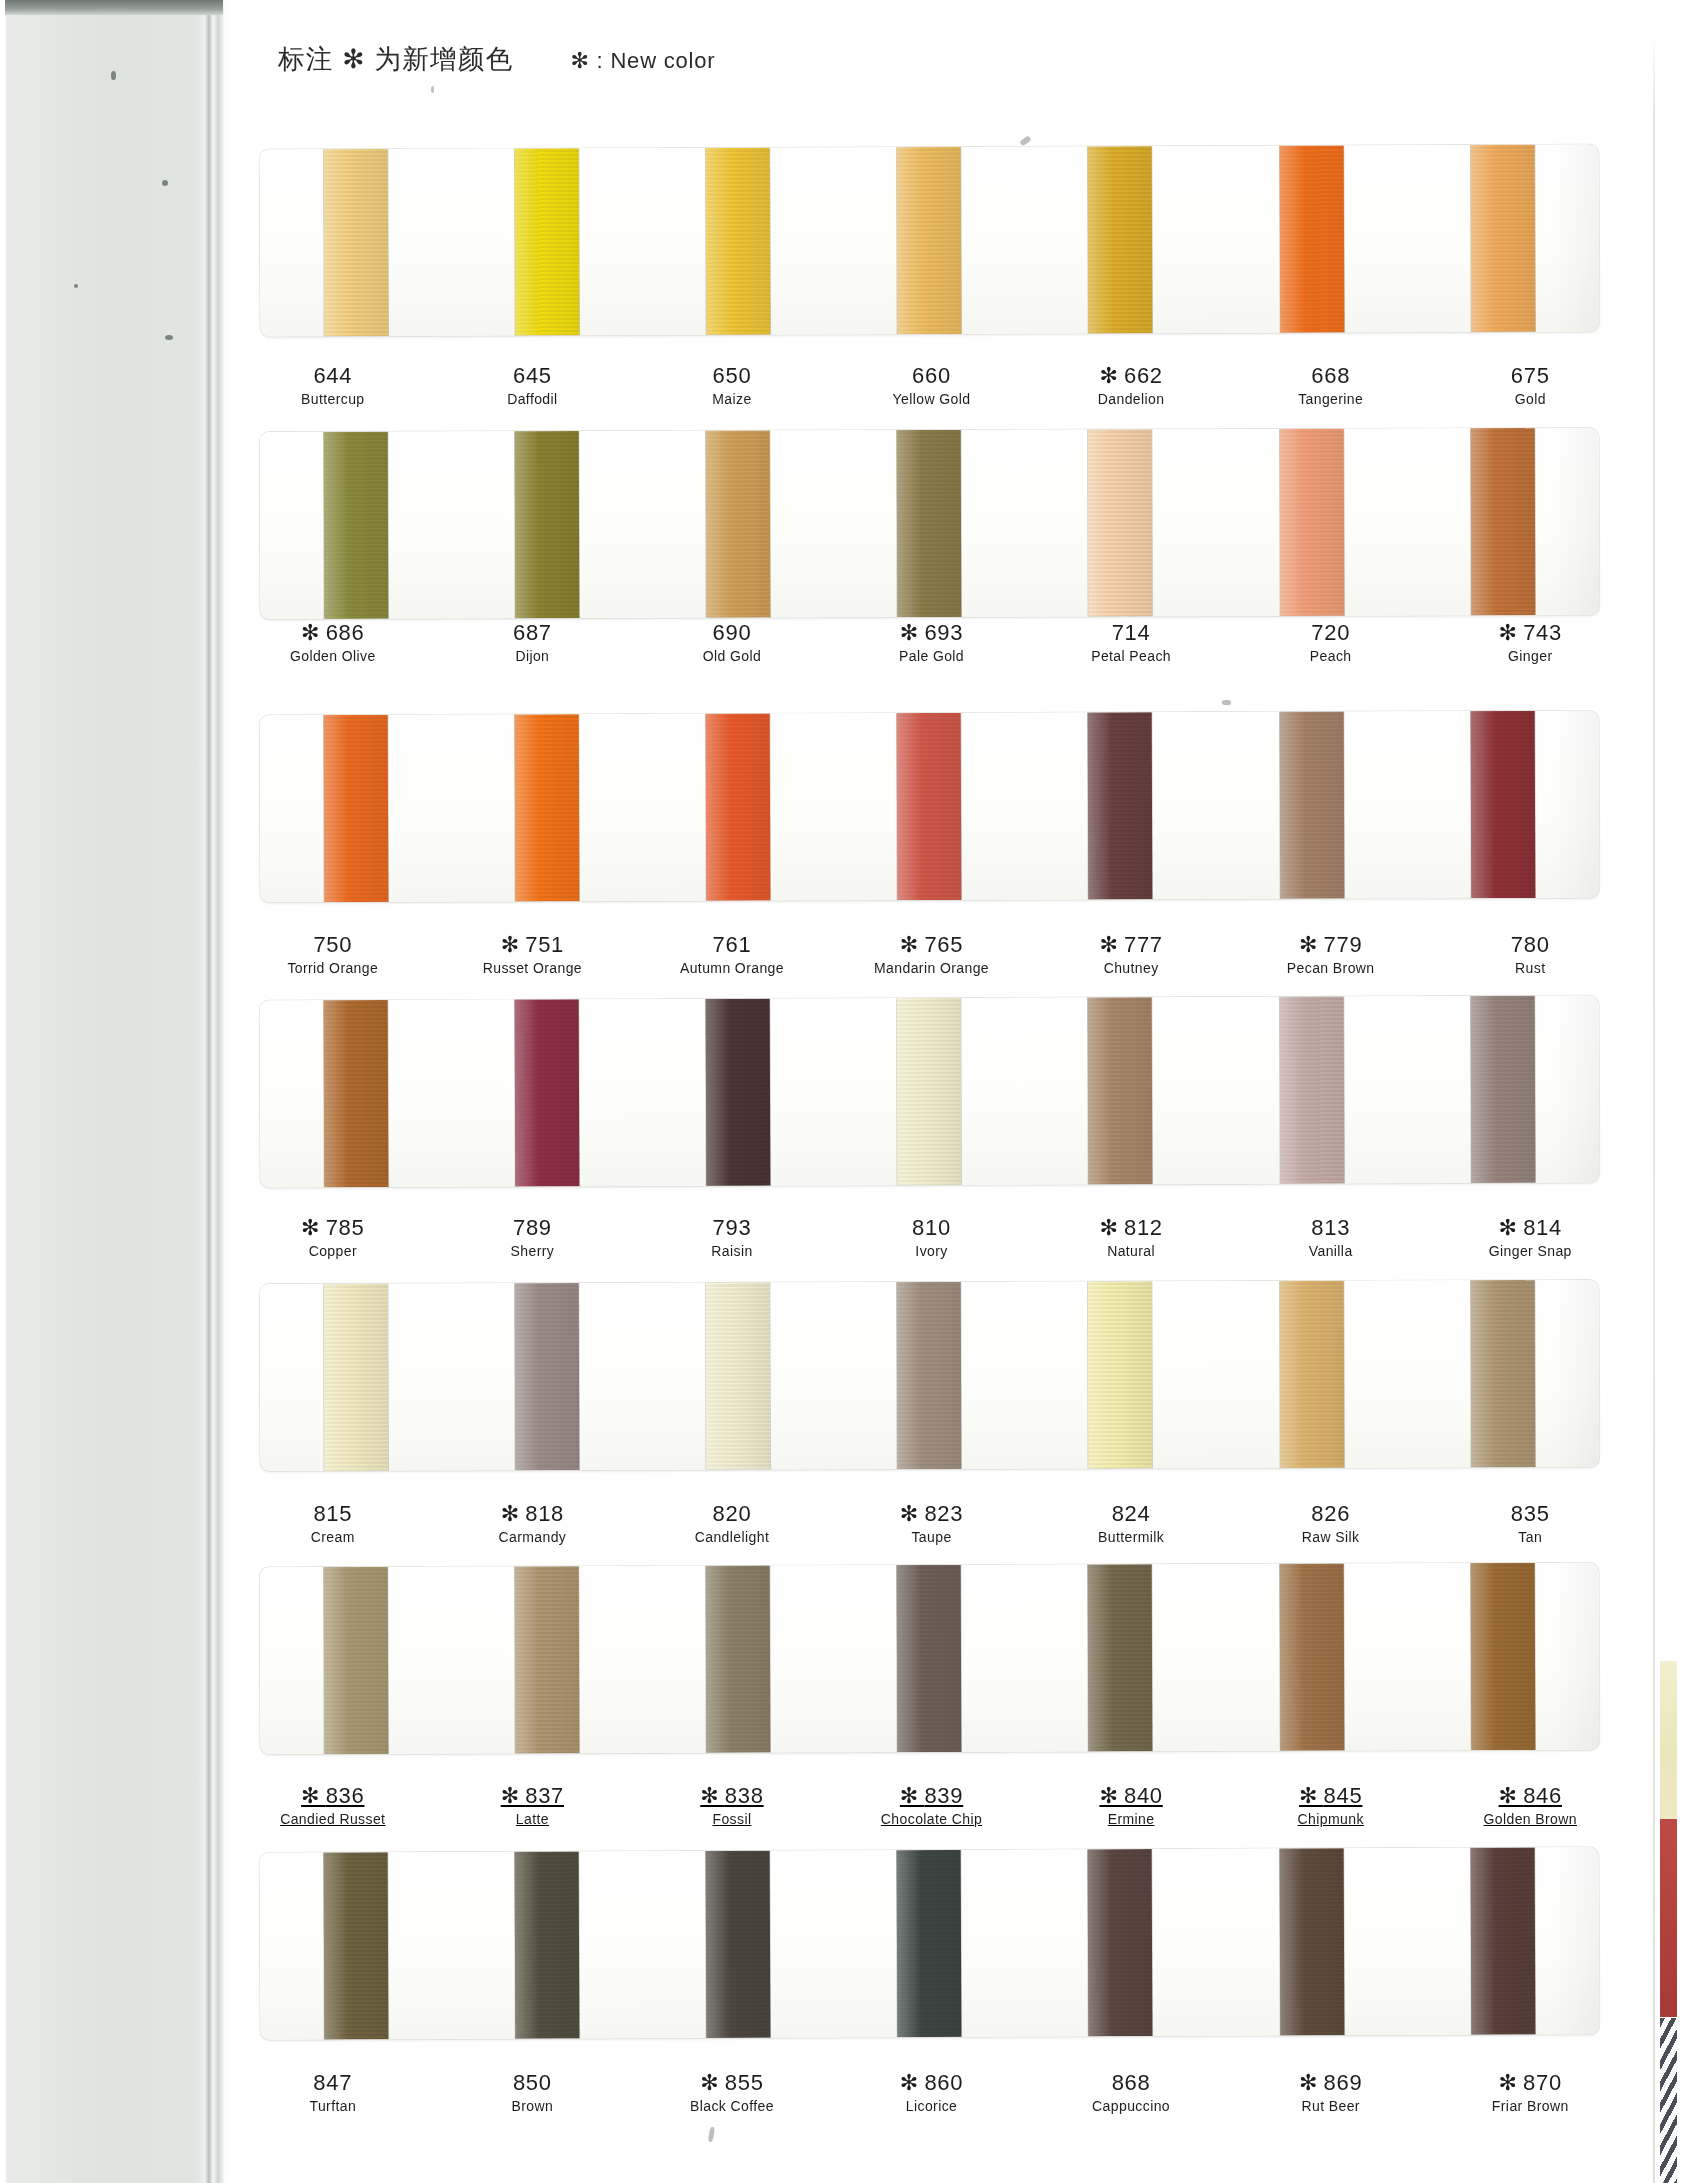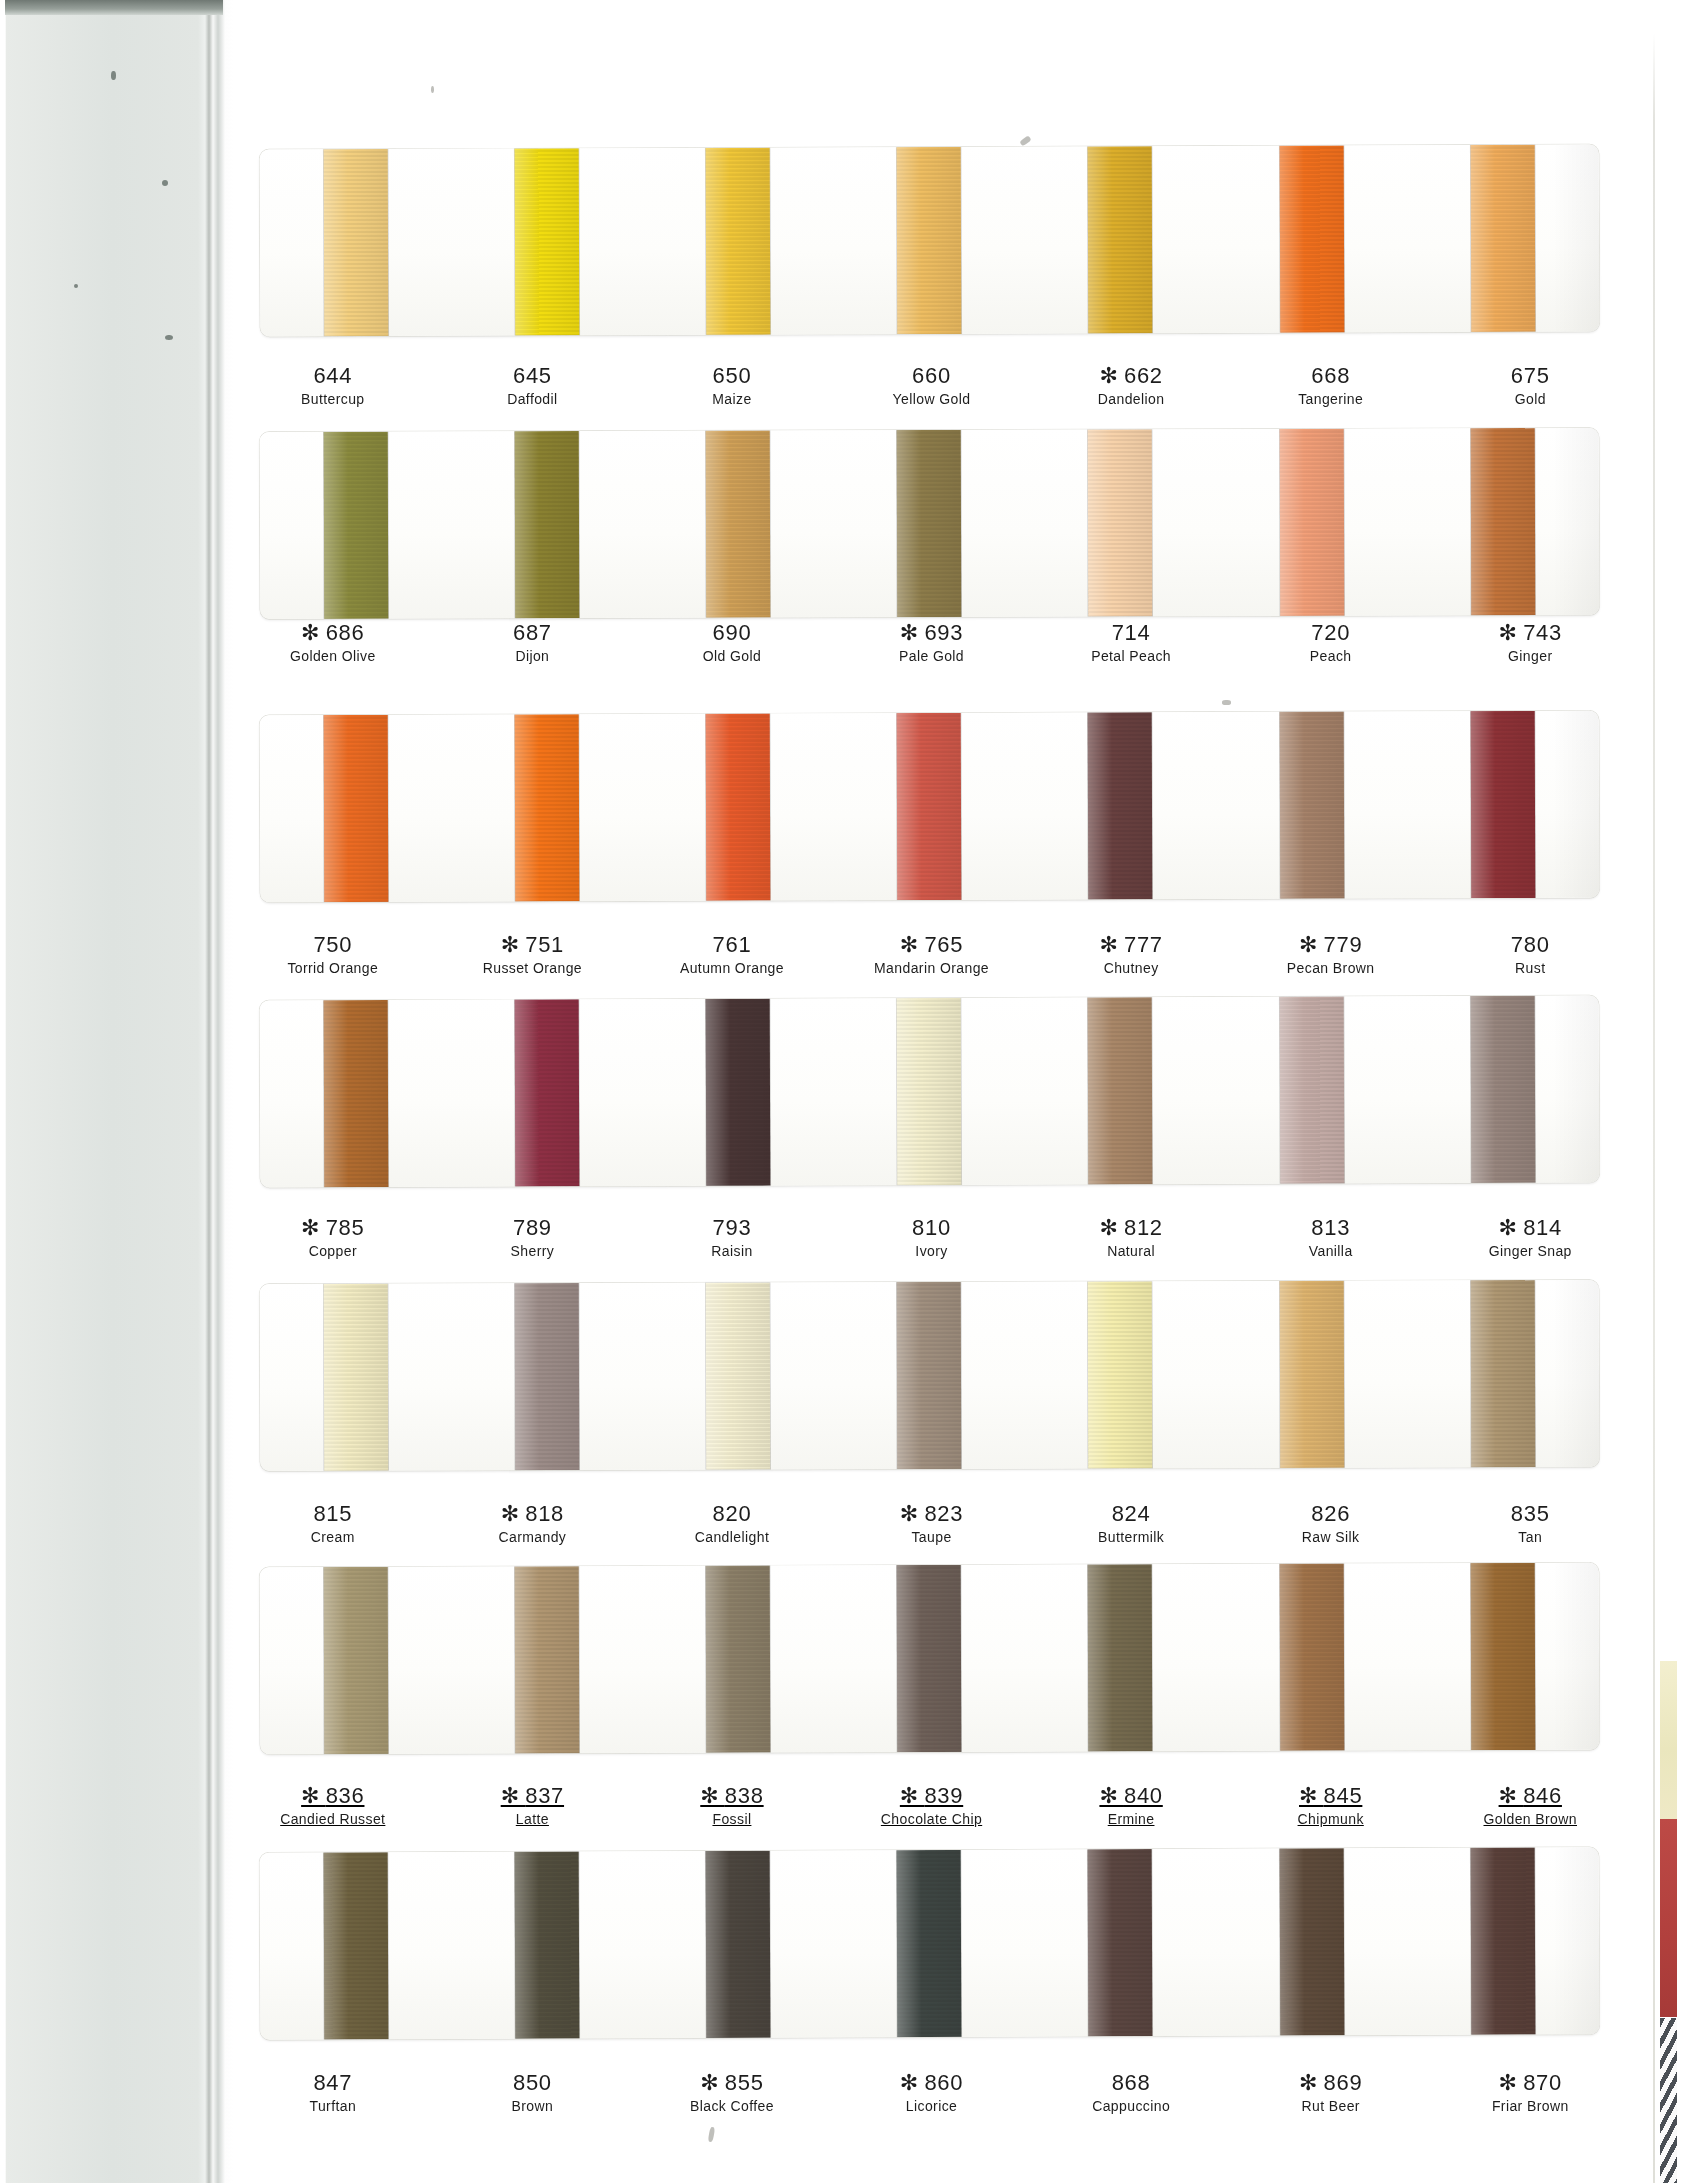--- a/index.html
+++ b/index.html
@@ -146,20 +146,24 @@
 
 <div id="scan-right-edge">
   <div class="hairline"></div>
   <div class="nextpage np-cream"></div>
   <div class="nextpage np-red"></div>
   <div class="nextpage np-stripe"></div>
 </div>
 
 <div id="page">
 
+  <div id="header-note">
+    <span class="cn">标注 ✻ 为新增颜色</span>
+    <span class="en">✻ : New color</span>
+  </div>
 
   <div class="dust" style="left:198px;top:86px;width:3.3px;height:6.6px;"></div>
   <div class="dust" style="left:787px;top:138px;width:10.6px;height:6px;transform:rotate(-35deg);"></div>
   <div class="dust" style="left:762px;top:554px;width:6px;height:3.3px;"></div>
   <div class="dust" style="left:963px;top:504px;width:4px;height:4px;"></div>
   <div class="dust" style="left:989px;top:700px;width:8.6px;height:5.3px;"></div>
   <div class="dust" style="left:191px;top:847px;width:4.6px;height:4.6px;"></div>
   <div class="dust" style="left:731px;top:1164px;width:6px;height:4px;"></div>
   <div class="dust" style="left:496px;top:1439px;width:4px;height:6px;"></div>
   <div class="dust" style="left:1085px;top:1176px;width:5.3px;height:4px;"></div>
@@ -661,21 +665,21 @@
             </div>
           </div>
           <div class="cell">
             <div class="ribbon" title="870 Friar Brown" style="background: rgb(91, 65, 58);">
               <div class="tex"></div>
               <div class="shine"></div>
             </div>
           </div>
         </div>
       </div>
-      <div class="labels" style="top: 2056px;">
+      <div class="labels" style="top: 2056px; justify-content: center;">
         <div class="lab">
           <div class="code">847</div>
           <div class="name">Turftan</div>
         </div>
         <div class="lab">
           <div class="code">850</div>
           <div class="name">Brown</div>
         </div>
         <div class="lab">
           <div class="code"><span class="star">✻ </span>855</div>

